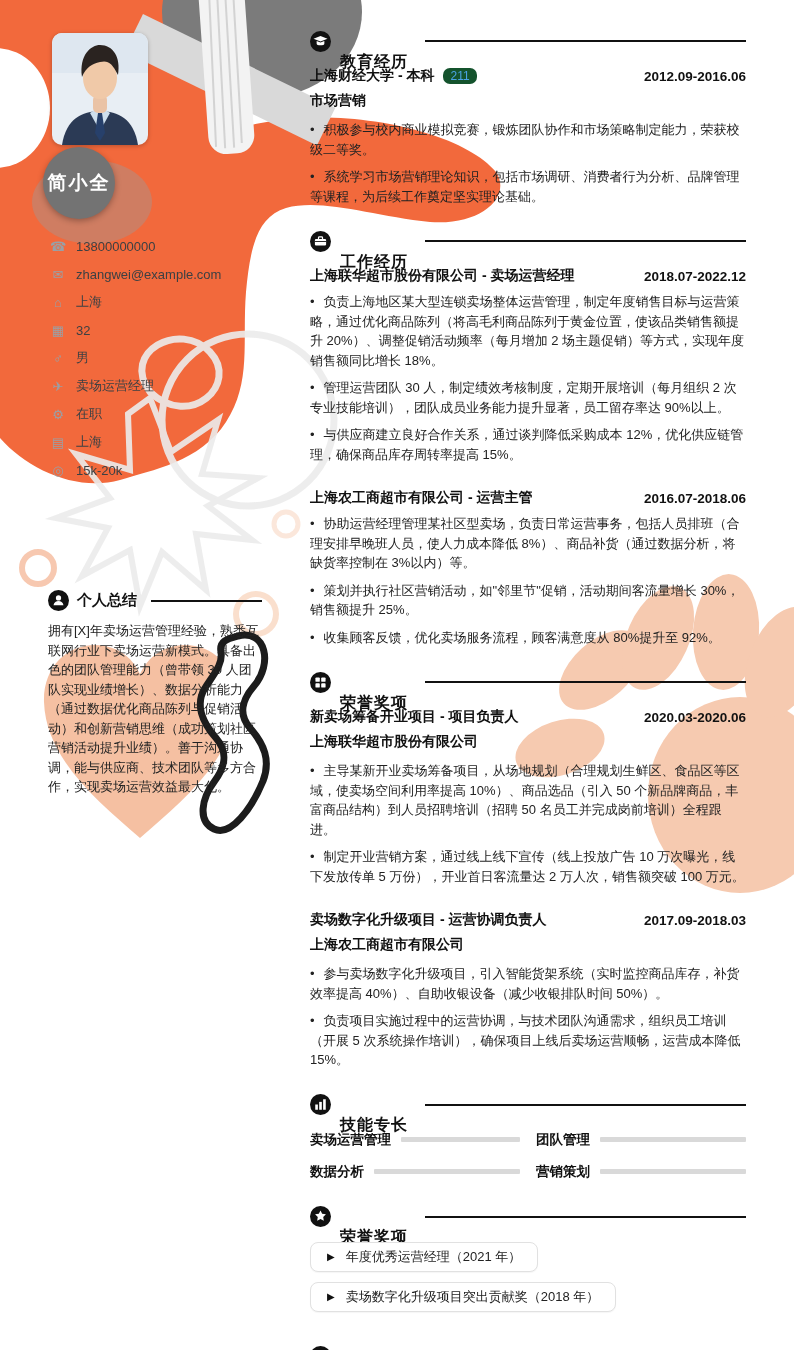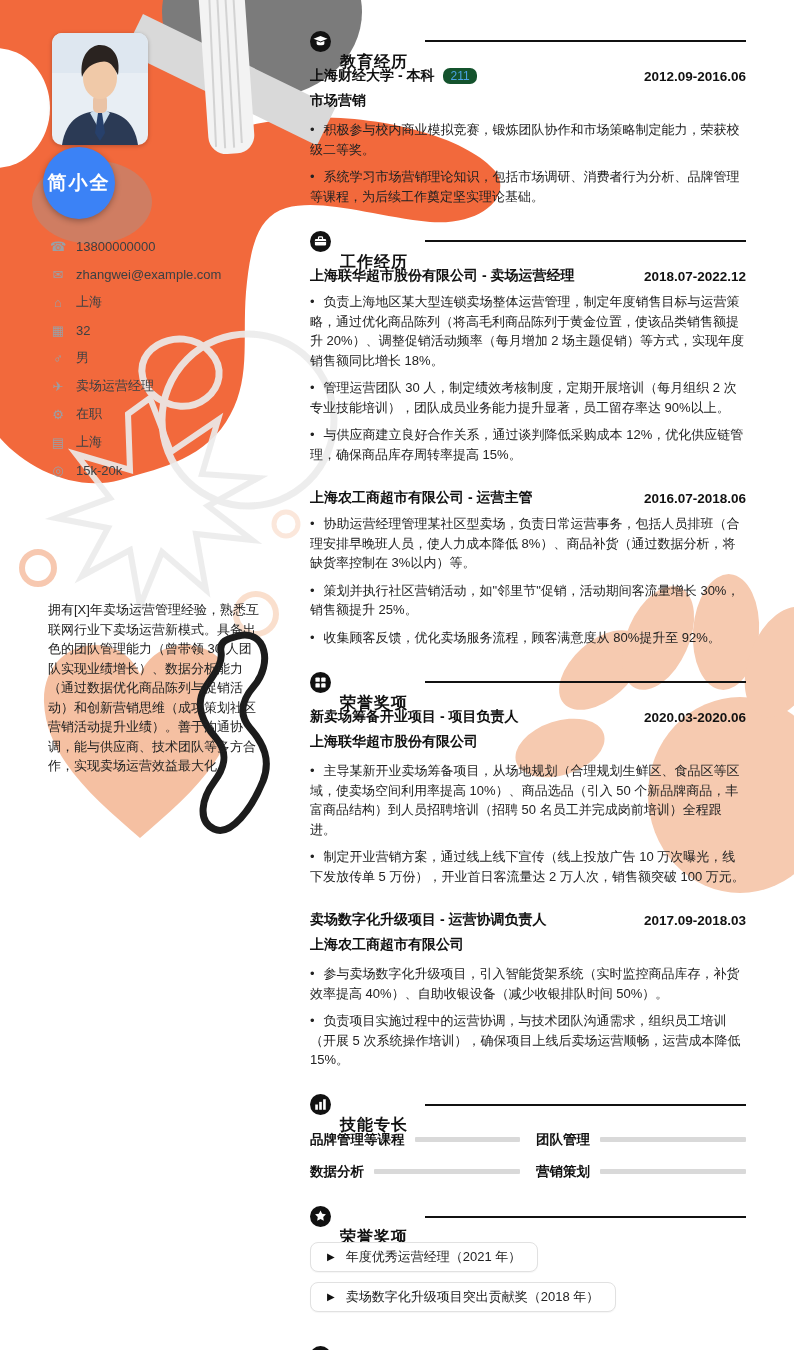--- a/index.html
+++ b/index.html
@@ -5,21 +5,21 @@
   html,body{margin:0;padding:0;}
   body{
     width:794px;height:1350px;position:relative;overflow:hidden;background:#fff;
     font-family:"Liberation Sans","DejaVu Sans",sans-serif;color:#1f1f1f;
   }
   #bg-art{position:absolute;left:0;top:0;z-index:0;}
   
   .sidebar{position:absolute;left:0;top:0;width:300px;z-index:2;}
   .photo{position:absolute;left:52px;top:33px;width:96px;height:112px;border-radius:10px;overflow:hidden;box-shadow:0 1px 4px rgba(0,0,0,.25);}
   .name-circle{position:absolute;left:43px;top:147px;width:72px;height:72px;border-radius:50%;
-    background:#3b82f6;display:flex;align-items:center;justify-content:center;
+    background:#737373;display:flex;align-items:center;justify-content:center;
     color:#fff;font-size:19px;font-weight:bold;letter-spacing:2px;box-shadow:0 2px 6px rgba(0,0,0,.3);}
   .contacts{position:absolute;left:50px;top:232px;width:230px;list-style:none;margin:0;padding:0;}
   .contacts li{height:28px;display:flex;align-items:center;gap:10px;font-size:13px;color:#3c4043;}
   .c-icon{width:16px;text-align:center;color:#9aa0a6;font-size:13px;flex:none;}
   .summary{position:absolute;left:48px;top:590px;width:214px;}
   .sec-head-s{display:flex;align-items:center;gap:8px;}
   .sec-head-s .t{font-size:15px;font-weight:bold;color:#111;}
   .sec-head-s .rule{flex:1;height:2px;background:#111;margin-left:6px;}
   .summary p{margin:10px 0 0 0;font-size:13px;line-height:19.5px;color:#222;}
   
@@ -155,20 +155,31 @@
         <span class="c-icon">▤</span>
         <span>上海</span>
       </li>
     <li>
         <span class="c-icon">◎</span>
         <span>15k-20k</span>
       </li>
   </ul>
 
   <section class="summary">
+    <div class="sec-head-s">
+      <span class="sec-icon">
+        <svg viewBox="0 0 24 24">
+            <circle cx="12" cy="12" r="12" fill="#111"></circle>
+            <circle cx="12" cy="9" r="3" fill="#fff"></circle>
+            <path d="M6.3 17.5c.6-3.2 3.1-4.8 5.7-4.8s5.1 1.6 5.7 4.8z" fill="#fff"></path>
+          </svg>
+      </span>
+      <span class="t">个人总结</span>
+      <span class="rule"></span>
+    </div>
     <p>拥有[X]年卖场运营管理经验，熟悉互联网行业下卖场运营新模式。具备出色的团队管理能力（曾带领 30 人团队实现业绩增长）、数据分析能力（通过数据优化商品陈列与促销活动）和创新营销思维（成功策划社区营销活动提升业绩）。善于沟通协调，能与供应商、技术团队等多方合作，实现卖场运营效益最大化。</p>
   </section>
 </aside>
 
 <main class="main">
 
   <div class="sec-head">
     <span class="sec-icon">
       <svg viewBox="0 0 24 24">
           <circle cx="12" cy="12" r="12" fill="#111"></circle>
@@ -256,21 +267,21 @@
           <rect x="6" y="12" width="3" height="6" fill="#fff"></rect>
           <rect x="10.5" y="9" width="3" height="9" fill="#fff"></rect>
           <rect x="15" y="6" width="3" height="12" fill="#fff"></rect>
         </svg>
     </span>
     <span class="t">技能专长</span>
     <span class="rule"></span>
   </div>
   <div class="skill-grid">
     <div class="skill">
-      <span class="sn">品牌管理等课程</span>
+      <span class="sn">卖场运营管理</span>
       <span class="track"><span class="fill" style="width: 90%;"></span></span>
     </div>
     <div class="skill">
       <span class="sn">团队管理</span>
       <span class="track"><span class="fill" style="width: 80%;"></span></span>
     </div>
     <div class="skill">
       <span class="sn">数据分析</span>
       <span class="track"><span class="fill" style="width: 82%;"></span></span>
     </div>

